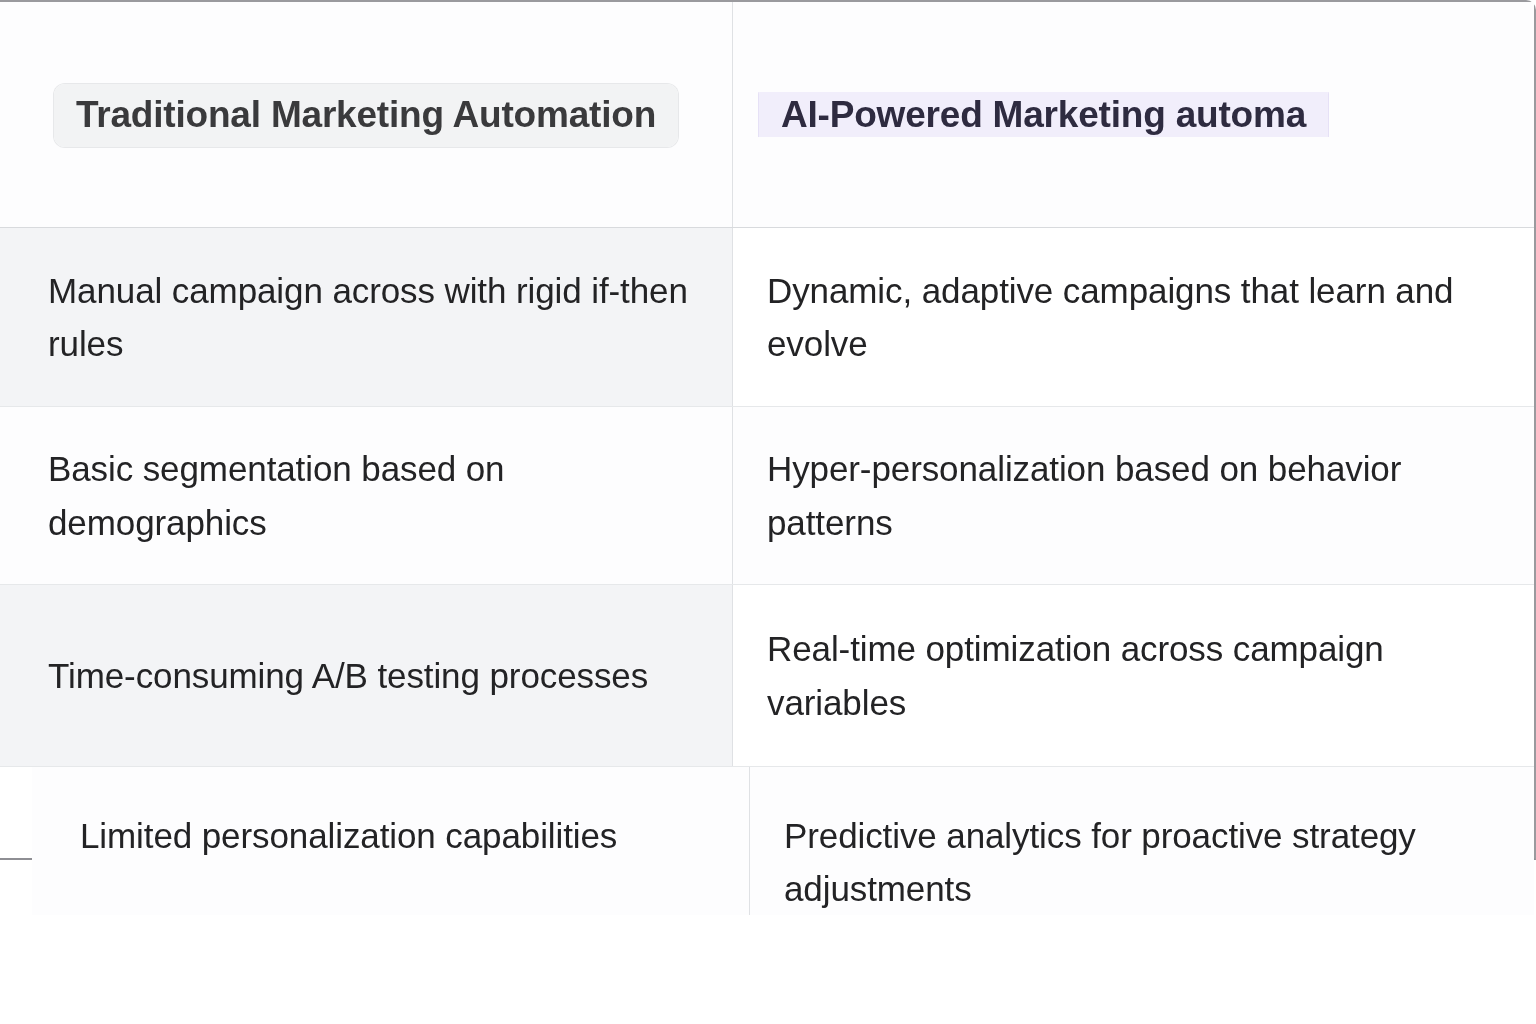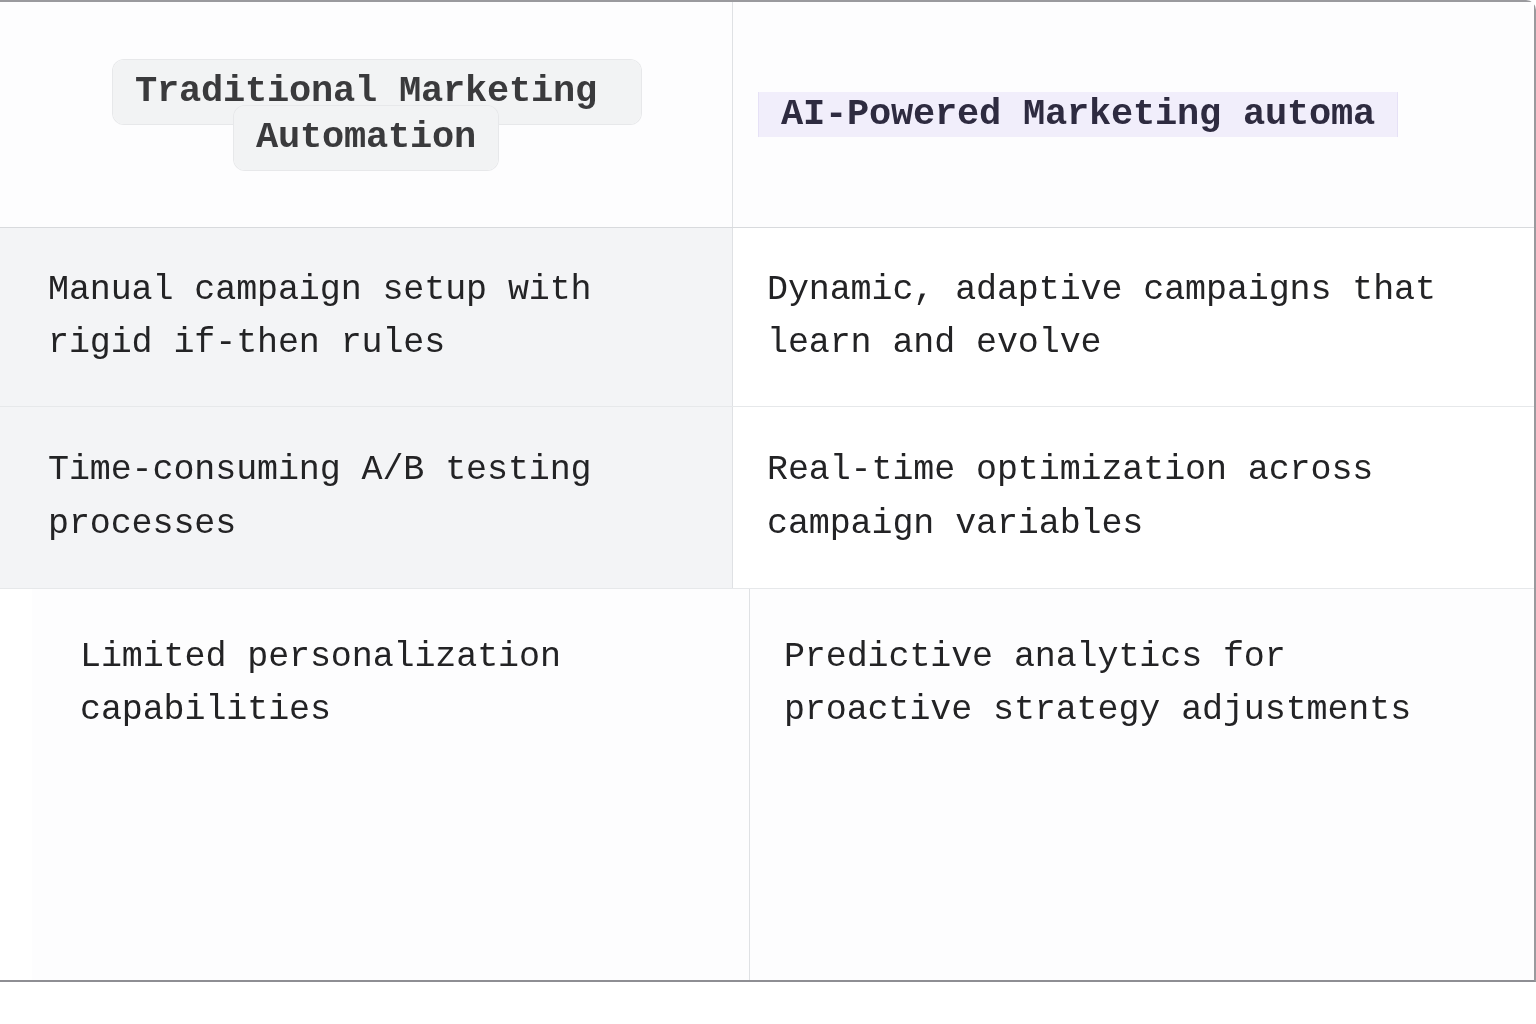--- a/index.html
+++ b/index.html
@@ -8,29 +8,28 @@
     width: 1536px;
     height: 1024px;
     background: #ffffff;
     font-family: "Liberation Sans", sans-serif;
     overflow: hidden;
   }
 
   .comparison-table {
     position: relative;
     width: 1536px;
-    height: 982px;
+    height: 860px;
     background: #ffffff;
     border-top: 2px solid #9a9a9e;
     border-bottom: 2px solid #8e8e93;
     border-right: 2px solid #9a9a9e;
     border-top-right-radius: 10px;
     display: flex;
     flex-direction: column;
-    font-family: Liberation Mono, monospace;
   }
 
   
   .thead-row {
     display: flex;
     height: 226px;
     border-bottom: 1px solid #d8dadd;
     flex: 0 0 auto;
     background: #fdfdfe;
   }
@@ -131,27 +130,35 @@
       <div class="header-badge-wrap">
         <span class="header-badge ai">AI-Powered Marketing automa</span>
       </div>
     </div>
   </div>
 
   <div class="tbody">
 
     <div class="tr shaded h1">
       <div class="td col-left">
-        <span class="cell-text">Manual campaign setup with rigid if-then rules</span>
+        <span class="cell-text">Manual campaign across with rigid if-then rules</span>
       </div>
       <div class="td col-right">
         <span class="cell-text">Dynamic, adaptive campaigns that learn and evolve</span>
       </div>
     </div>
 
+    <div class="tr plain h2">
+      <div class="td col-left">
+        <span class="cell-text">Basic segmentation based on demographics</span>
+      </div>
+      <div class="td col-right">
+        <span class="cell-text">Hyper-personalization based on behavior patterns</span>
+      </div>
+    </div>
 
     <div class="tr shaded h3">
       <div class="td col-left">
         <span class="cell-text">Time-consuming A/B testing processes</span>
       </div>
       <div class="td col-right">
         <span class="cell-text">Real-time optimization across campaign variables</span>
       </div>
     </div>
 

